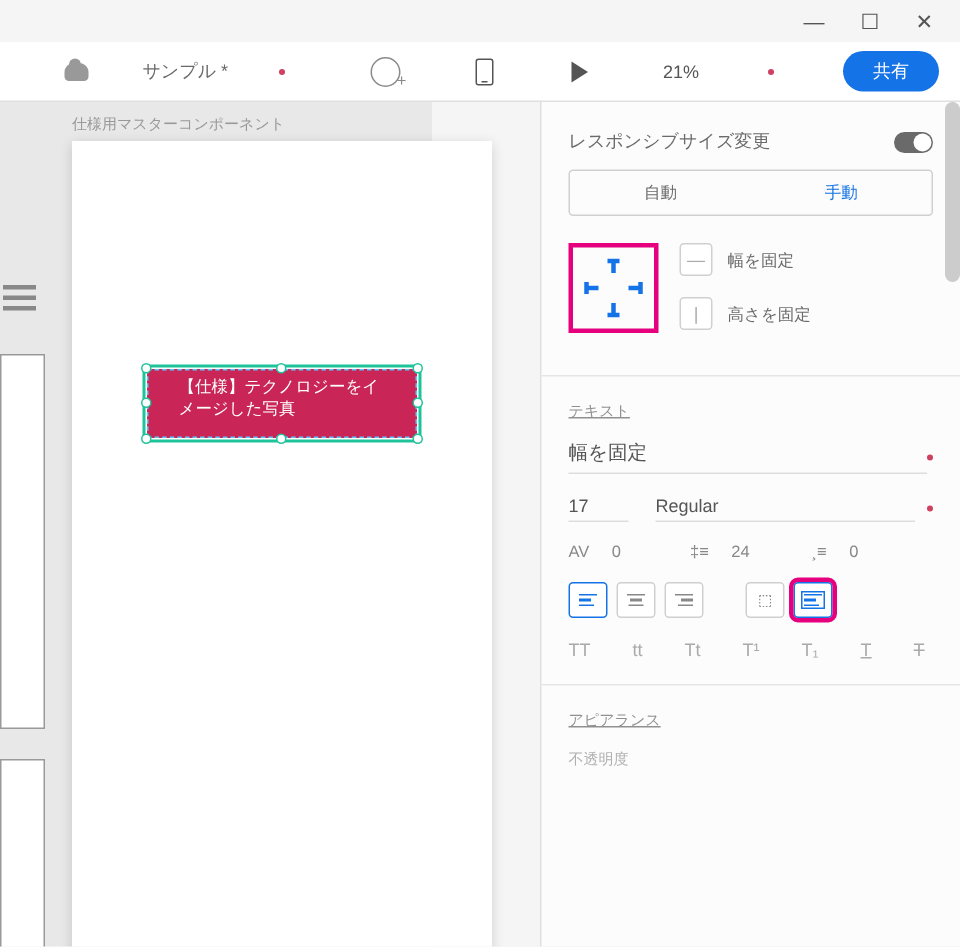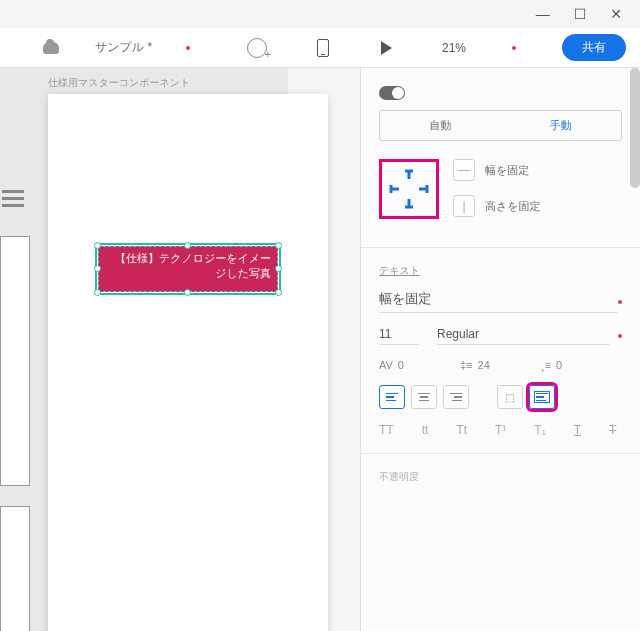--- a/index.html
+++ b/index.html
@@ -30,21 +30,21 @@
 .left-box { position: absolute; left: 0; width: 30px; height: 250px; border: 1px solid #999; background: #fff; }
 .lb1 { top: 100px; } .lb2 { top: 370px; }
 .left-gray { position: absolute; top: 328px; left: 4px; width: 18px; height: 28px; }
 
 .artboard-wrap { position: absolute; left: 48px; top: 8px; }
 .artboard-label { font-size: 10px; color: #999; margin-bottom: 4px; }
 .artboard { width: 280px; height: 560px; background: #fff; box-shadow: 0 2px 8px rgba(0,0,0,.15); position: relative; }
 .selected-el { position: absolute; top: 152px; left: 50px; width: 180px; height: 46px; }
 .sel-outer { position: absolute; inset: -3px; border: 2px solid #1fc39a; }
 .sel-inner { position: absolute; inset: 0; background: #c92556; border: 1px dashed #5ac8fa; }
-.sel-text { color: #fff; font-size: 11px; padding: 4px 6px; line-height: 1.4; text-align: right; }
+.sel-text { color: #fff; font-size: 11px; padding: 4px 20px; line-height: 1.4; }
 .handle { position: absolute; width: 7px; height: 7px; background: #fff; border: 1px solid #1fc39a; border-radius: 50%; }
 .h-tl{top:-4px;left:-4px}.h-tc{top:-4px;left:50%;margin-left:-4px}.h-tr{top:-4px;right:-4px}
 .h-ml{top:50%;left:-4px;margin-top:-4px}.h-mr{top:50%;right:-4px;margin-top:-4px}
 .h-bl{bottom:-4px;left:-4px}.h-bc{bottom:-4px;left:50%;margin-left:-4px}.h-br{bottom:-4px;right:-4px}
 
 .panel { position: absolute; top: 68px; left: 360px; right: 0; bottom: 0; background: #fcfcfc; padding: 18px; font-size: 12px; color: #6b6b6b; overflow: hidden; border-left: 1px solid #e0e0e0; }
 .panel-scrollbar { position: absolute; right: 0; top: 68px; width: 10px; height: 120px; background: #ccc; border-radius: 5px; }
 
 .sec-header { display: flex; justify-content: space-between; align-items: center; margin-bottom: 10px; }
 .toggle { width: 26px; height: 14px; background: #6a6a6a; border-radius: 7px; position: relative; }
@@ -60,21 +60,21 @@
 .fix-group { display: flex; flex-direction: column; gap: 14px; }
 .fix-item { display: flex; align-items: center; gap: 10px; }
 
 .divider { border-top: 1px solid #e5e5e5; margin: 16px -18px; }
 .sec-title { font-size: 10px; color: #909090; margin-bottom: 12px; text-decoration: underline; }
 .font-row, .size-row, .spacing-row { display: flex; align-items: center; margin-bottom: 14px; }
 .font-name { flex: 1; font-size: 13px; color: #555; border-bottom: 1px solid #ddd; padding-bottom: 4px; }
 .dot-r { width: 4px; height: 4px; background: #d04060; border-radius: 50%; }
 .fs { width: 40px; color: #555; border-bottom: 1px solid #ddd; padding-bottom: 3px; margin-right: 18px; }
 .fw { flex: 1; color: #555; border-bottom: 1px solid #ddd; padding-bottom: 3px; }
-.sp-item { display: flex; align-items: center; gap: 5px; flex: 1; color: #888; font-size: 11px; }
+.sp-item { display: flex; align-items: center; gap: 15px; flex: 1; color: #888; font-size: 11px; }
 
 .align-row { display: flex; gap: 6px; margin-bottom: 14px; align-items: center; }
 .al-btn { width: 26px; height: 24px; border: 1px solid #d0d0d0; border-radius: 3px; display: flex; align-items: center; justify-content: center; background: #fff; cursor: pointer; }
 .al-btn.sel { border-color: #1473e6; }
 .al-btn.hl { outline: 3px solid #e6007e; }
 .al-lines { display: flex; flex-direction: column; gap: 2px; }
 .al-lines span { display: block; height: 1.5px; background: #888; }
 .al-left span:nth-child(1){width:12px}.al-left span:nth-child(2){width:8px}.al-left span:nth-child(3){width:10px}
 .al-center span{margin:0 auto}.al-center span:nth-child(1){width:12px}.al-center span:nth-child(2){width:8px}.al-center span:nth-child(3){width:10px}
 .al-right span{margin-left:auto}.al-right span:nth-child(1){width:12px}.al-right span:nth-child(2){width:8px}.al-right span:nth-child(3){width:10px}
@@ -133,20 +133,21 @@
         <div class="handle h-bl"></div>
         <div class="handle h-bc"></div>
         <div class="handle h-br"></div>
       </div>
     </div>
   </div>
 </div>
 
 <div class="panel">
   <div class="sec-header">
+    <span>レスポンシブサイズ変更</span>
     <div class="toggle"></div>
   </div>
   <div class="seg">
     <div>自動</div>
     <div class="active">手動</div>
   </div>
   <div style="display:flex;gap:14px;align-items:flex-start">
     <div class="anchors">
       <svg viewBox="0 0 42 42">
         <g stroke="#1473e6" stroke-width="3" fill="none">
@@ -170,21 +171,21 @@
   </div>
 
   <div class="divider"></div>
   <div class="sec-title">テキスト</div>
 
   <div class="font-row">
     <div class="font-name">幅を固定</div>
     <span class="dot-r"></span>
   </div>
   <div class="size-row">
-    <div class="fs">11</div>
+    <div class="fs">17</div>
     <div class="fw">Regular</div>
     <span class="dot-r" style="margin-left:8px"></span>
   </div>
   <div class="spacing-row">
     <div class="sp-item">
         <span>AV</span>
         <span>0</span>
       </div>
     <div class="sp-item">
         <span>‡≡</span>
@@ -235,16 +236,17 @@
     <span>TT</span>
     <span>tt</span>
     <span>Tt</span>
     <span>T¹</span>
     <span>T₁</span>
     <span style="text-decoration:underline">T</span>
     <span style="text-decoration:line-through">T</span>
   </div>
 
   <div class="divider"></div>
+  <div class="sec-title">アピアランス</div>
   <div style="font-size:10px;color:#b0b0b0">不透明度</div>
 </div>
 
 <div class="panel-scrollbar"></div>
 
 </body></html>

